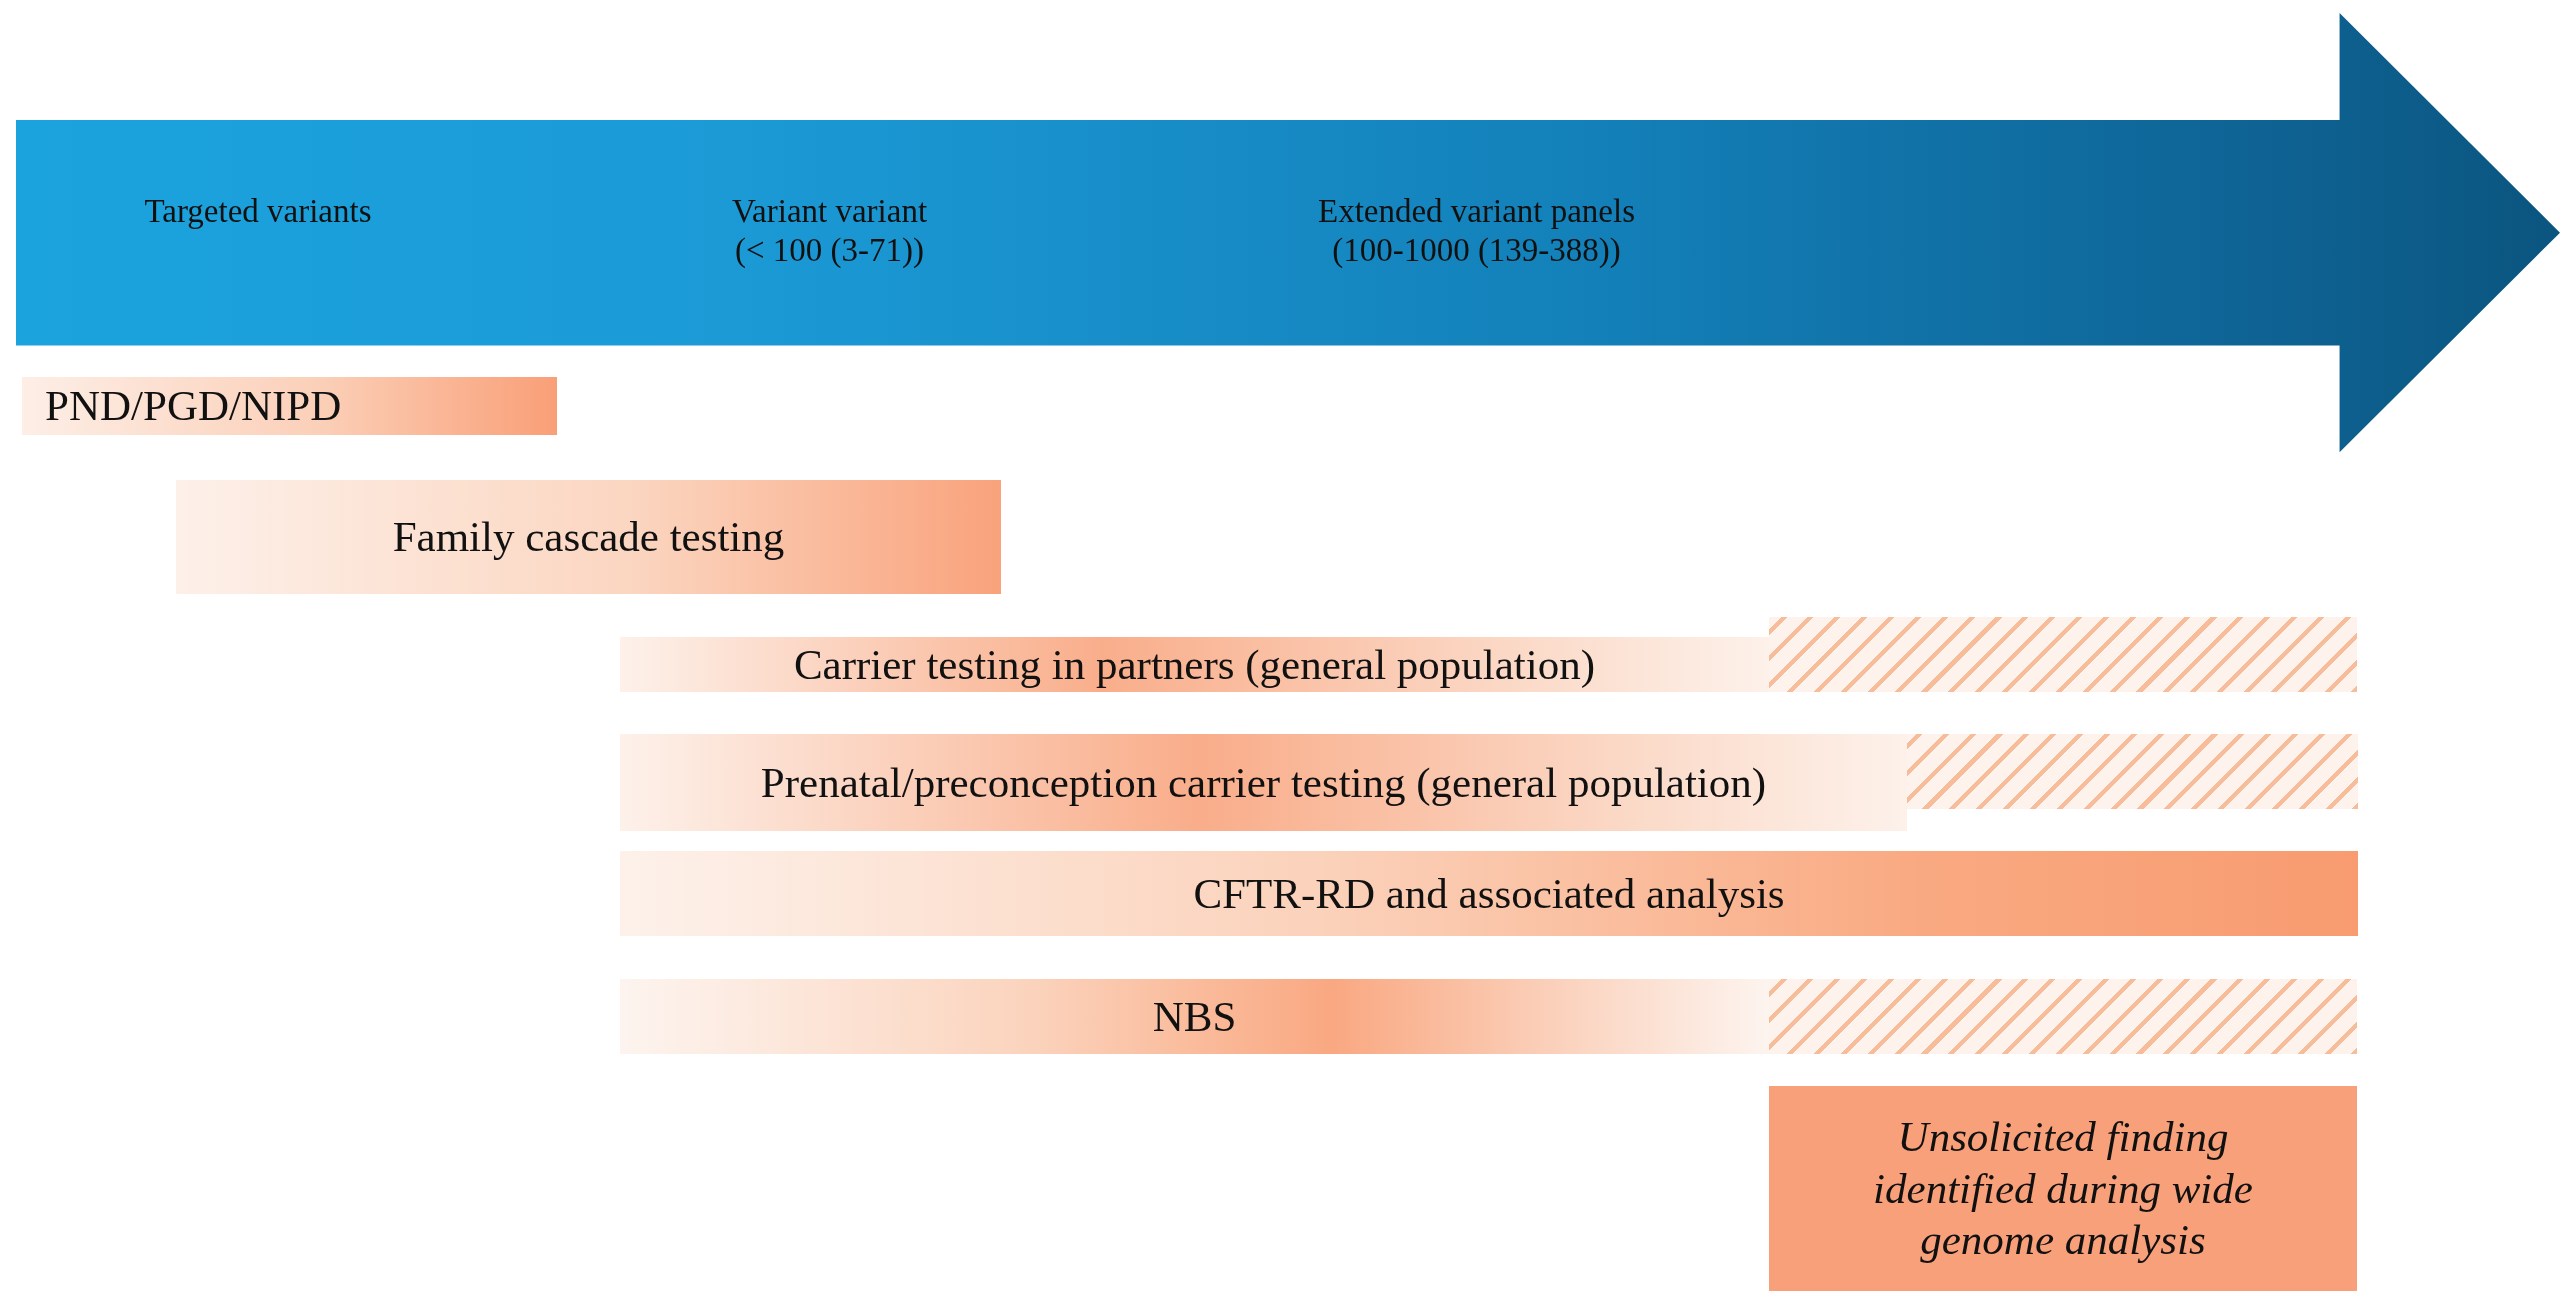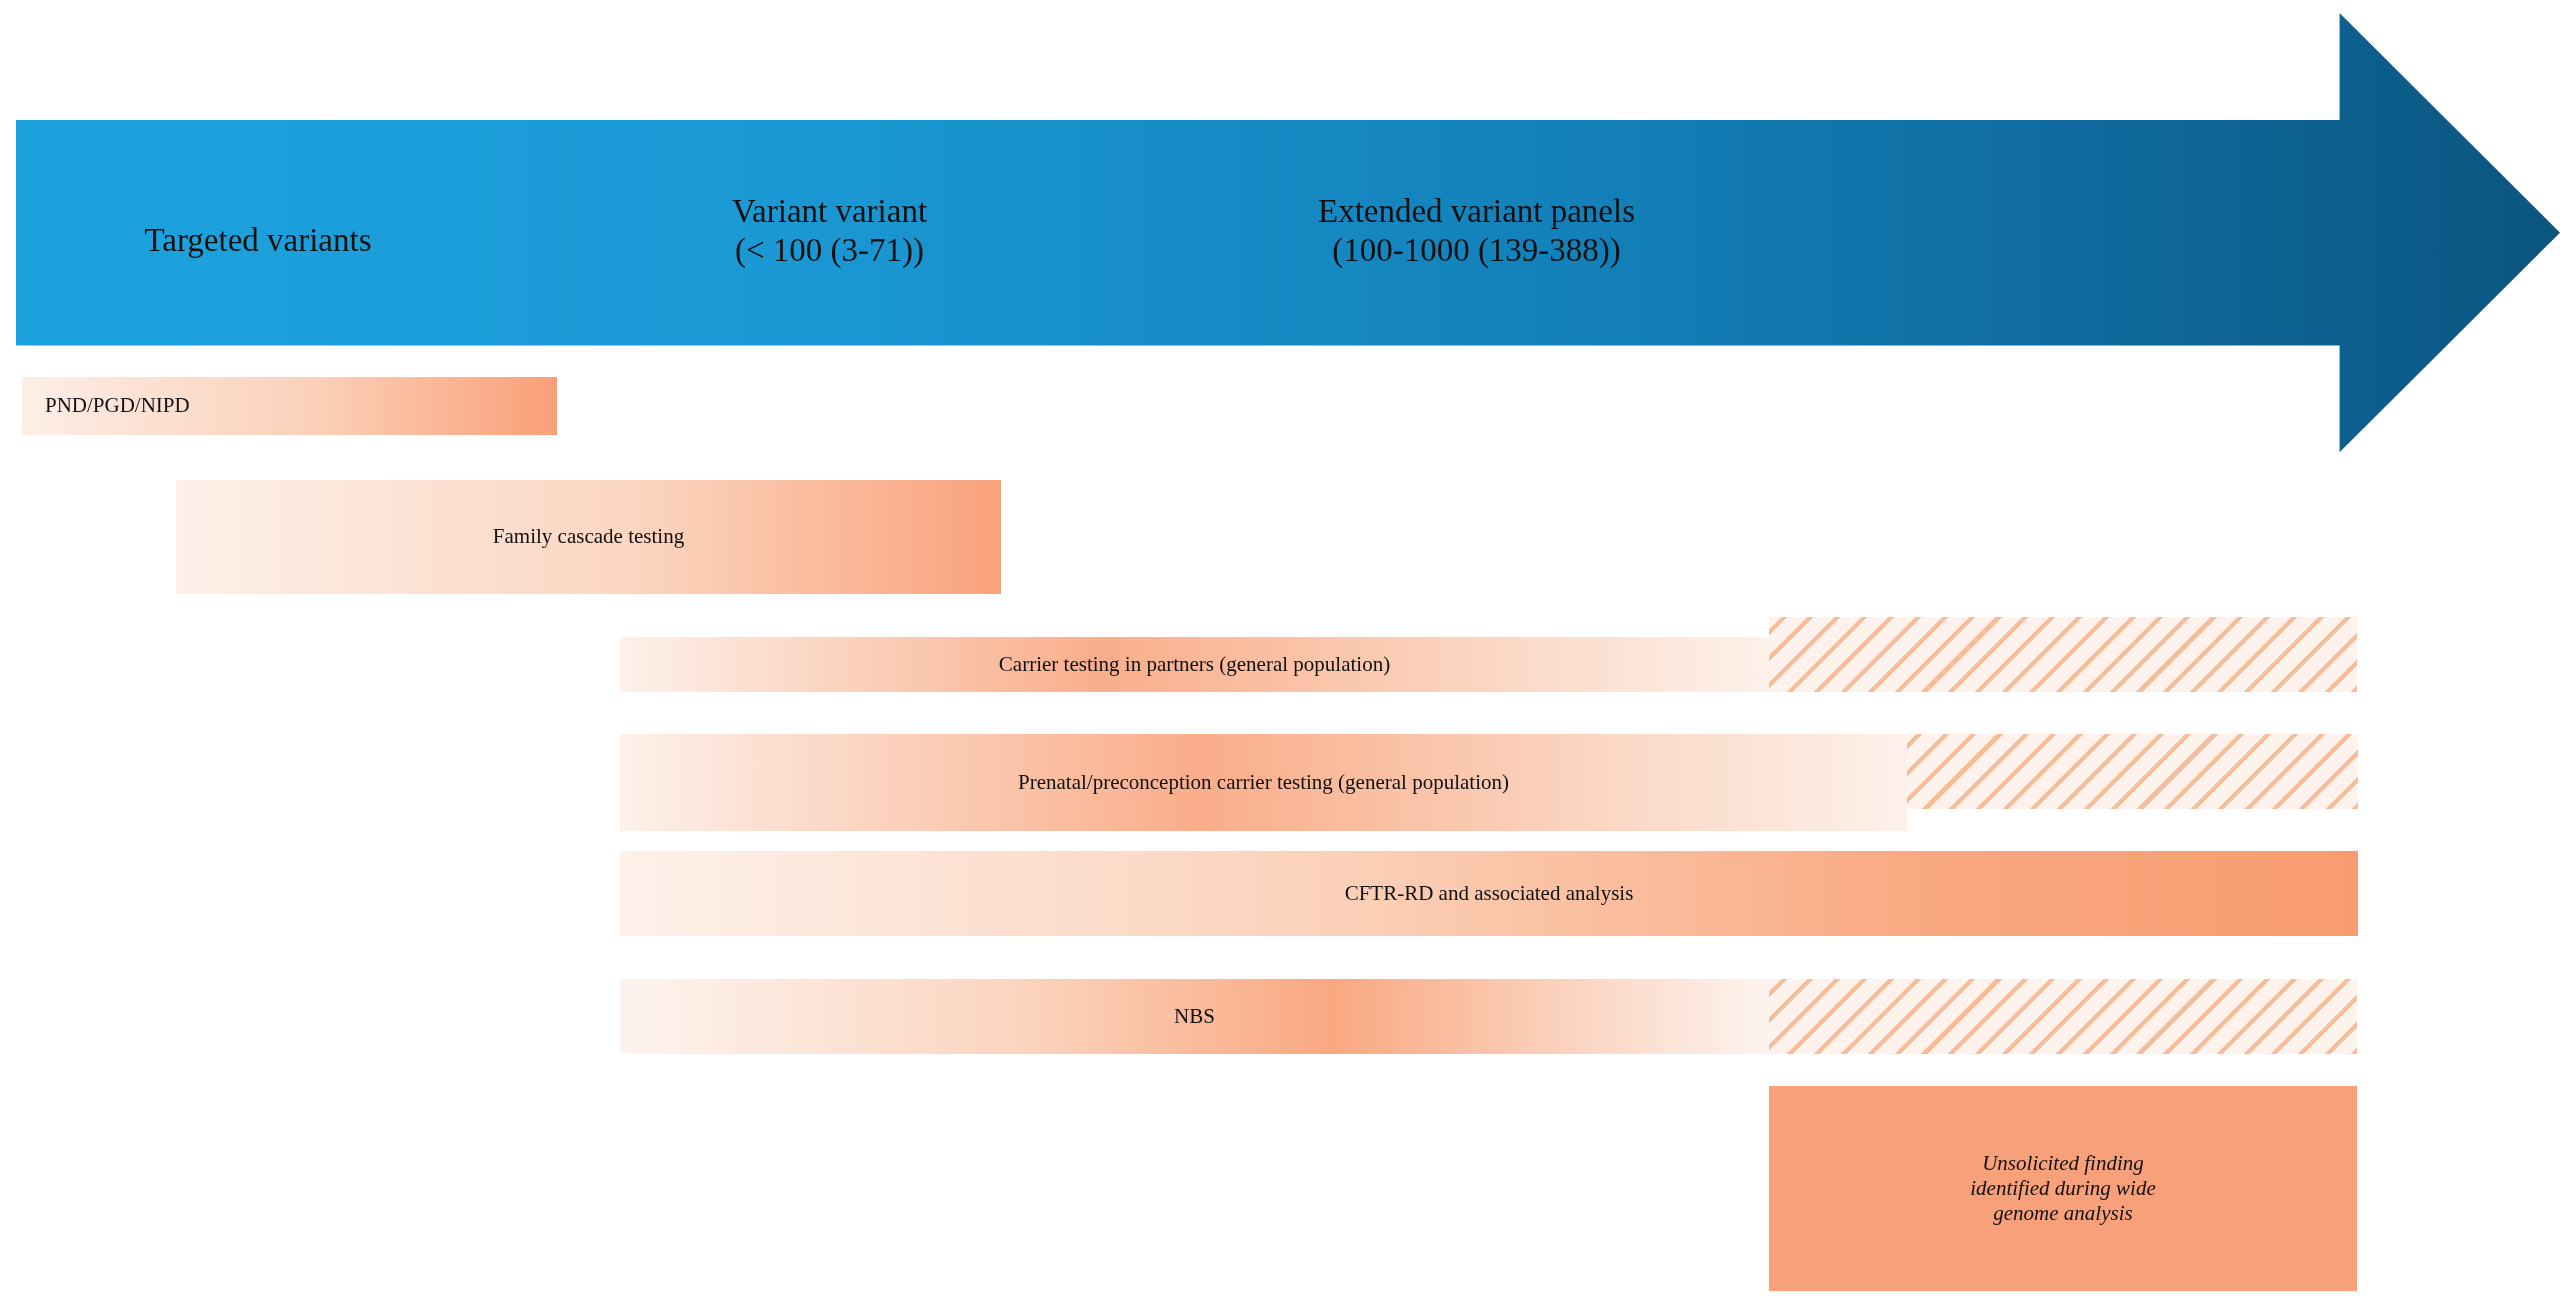--- a/index.html
+++ b/index.html
@@ -57,21 +57,21 @@
     font-style: italic;
   }
 
   
   .bar {
     position: absolute;
     display: flex;
     align-items: center;
     justify-content: center;
     color: #111111;
-    font-size: 21px;
+    font-size: 43px;
     line-height: 1.2;
     text-align: center;
     box-sizing: border-box;
   }
   .bar-label {
     position: relative;
     z-index: 2;
     padding: 0 7.2px;
   }
   .hatch {
@@ -100,21 +100,21 @@
           <stop offset="28%" stop-color="#1b9ad6"></stop>
           <stop offset="62%" stop-color="#1380b9"></stop>
           <stop offset="88%" stop-color="#0e6394"></stop>
           <stop offset="100%" stop-color="#0b557f"></stop>
         </linearGradient>
       </defs>
       <path d="M 0,148 L 3215,148 L 3215,0 L 3520,304 L 3215,608 L 3215,460 L 0,460 Z" fill="url(#arrowGrad)"></path>
     </svg>
 
     <div class="arrow-labels">
-      <div class="arrow-label" style="left:29px; top:179px; width:426px;margin-top:29px;">
+      <div class="arrow-label" style="left:29px; top:179px; width:426px;">
         <div>Targeted variants</div>
       </div>
 
       <div class="arrow-label" style="left:622px; top:179px; width:383px;">
         <div>Variant variant</div>
         <div>(&lt; 100 (3-71))</div>
       </div>
 
       <div class="arrow-label" style="left:1193px; top:179px; width:535px;">
         <div>Extended  variant panels</div>

